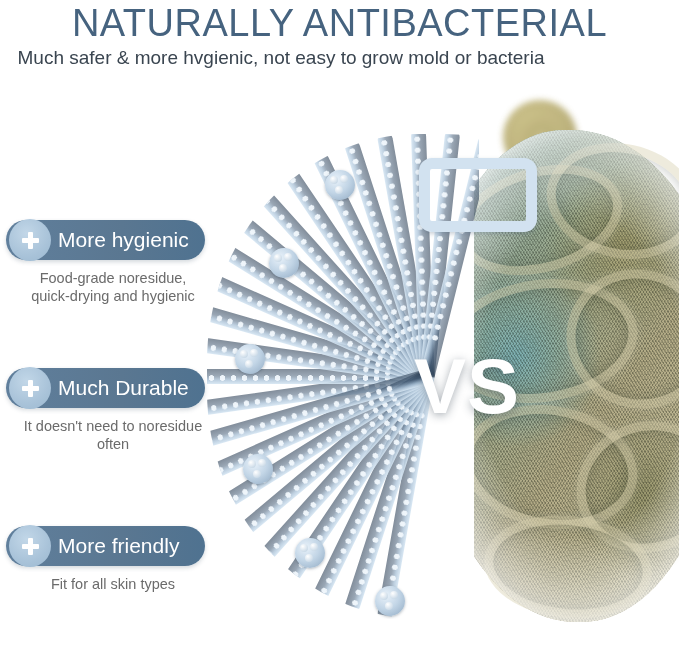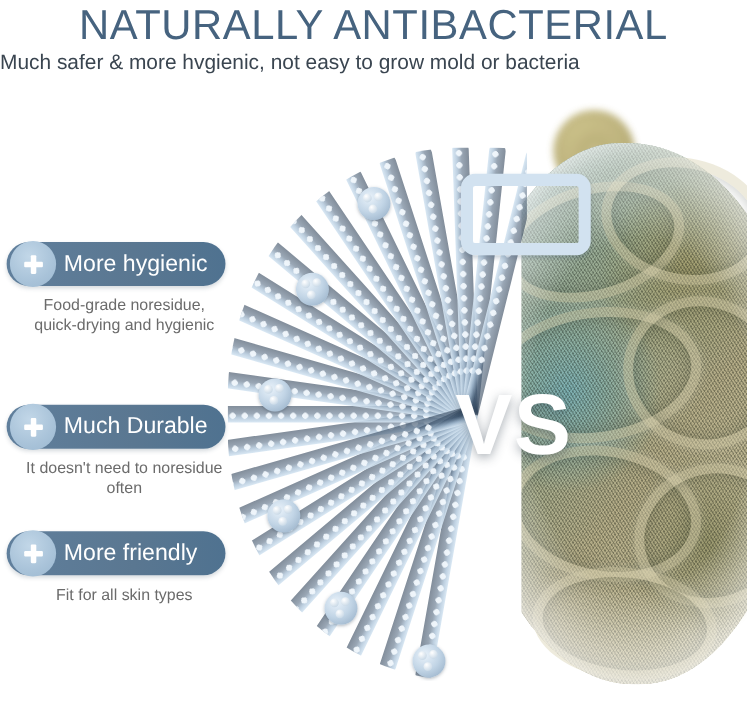--- a/index.html
+++ b/index.html
@@ -29,21 +29,21 @@
     font-weight: 400;
     color: #46637f;
     white-space: nowrap;
     line-height: 42px;
   }
   .subtitle {
     position: absolute;
     left: 0;
     top: 46px;
     width: 562px;
-    text-align: left;
+    text-align: center;
     font-size: 19px;
     font-weight: 300;
     color: #3a4550;
     white-space: nowrap;
     line-height: 24px;
   }
 
   
   .product-stage {
     position: absolute;
@@ -433,21 +433,21 @@
         <span class="plus-glyph"></span>
       </span>
       <span class="pill-label">Much Durable</span>
     </div>
     <div class="feature-caption">
       <div>It doesn't need to noresidue</div>
       <div>often</div>
     </div>
   </div>
 
-  <div class="feature" style="top:435px;">
+  <div class="feature" style="top:478px;">
     <div class="pill">
       <span class="pill-plus">
         <span class="plus-glyph"></span>
       </span>
       <span class="pill-label">More friendly</span>
     </div>
     <div class="feature-caption">
       <div>Fit for all skin types</div>
     </div>
   </div>

